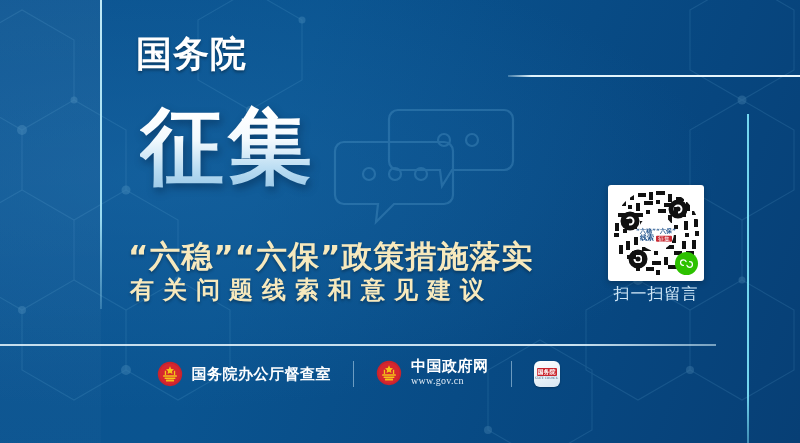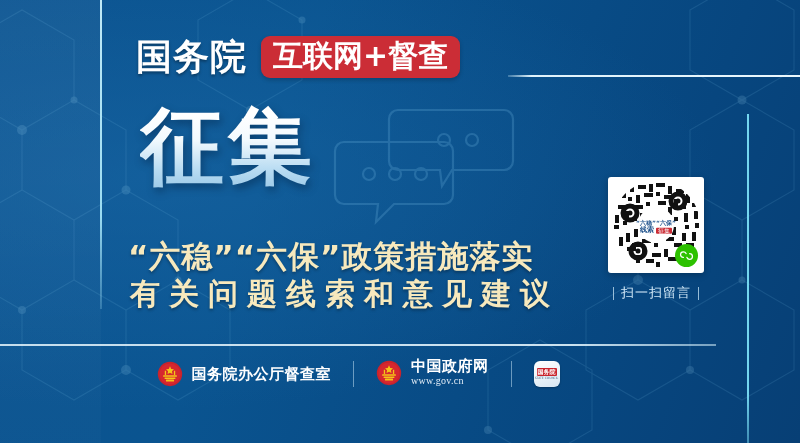--- a/index.html
+++ b/index.html
@@ -68,46 +68,46 @@
   .sub1{
     position:absolute;left:128px;top:238px;
     font-family:"DejaVu Sans",sans-serif;
     font-size:31px;font-weight:bold;color:#f7e9bd;letter-spacing:1px;line-height:1.2;
     text-shadow:0 2px 3px rgba(0,0,0,.30);
     white-space:nowrap;
   }
   .sub2{
     position:absolute;left:130px;top:276px;
     font-family:"DejaVu Sans",sans-serif;
-    font-size:30px;font-weight:bold;color:#f7e9bd;letter-spacing:9px;line-height:1.2;
+    font-size:24px;font-weight:bold;color:#f7e9bd;letter-spacing:9px;line-height:1.2;
     text-shadow:0 2px 3px rgba(0,0,0,.30);
     white-space:nowrap;
   }
   
   .qrbox{
-    position:absolute;left:608px;top:177px;width:96px;height:96px;
+    position:absolute;left:608px;top:185px;width:96px;height:96px;
     background:#ffffff;border-radius:3px;overflow:hidden;
     box-shadow:0 2px 6px rgba(0,0,0,.25);
   }
   .qr-center{
     position:absolute;left:50%;top:52%;transform:translate(-50%,-50%);
     width:46px;text-align:center;line-height:1.05;
   }
   .qr-c1{font-family:"DejaVu Sans",sans-serif;font-size:6px;color:#1b4f8a;font-weight:bold;display:block;}
   .qr-c2{display:flex;align-items:center;justify-content:center;gap:2px;margin-top:1px;}
   .qr-c2 .t{font-family:"DejaVu Sans",sans-serif;font-size:7px;color:#1b4f8a;font-weight:bold;}
   .qr-c2 .r{font-family:"DejaVu Sans",sans-serif;font-size:6px;color:#fff;background:#cb2d36;padding:0 2px;border-radius:1px;}
   .qr-wx{
     position:absolute;right:6px;bottom:6px;width:23px;height:23px;border-radius:50%;
     background:#2dc100;display:flex;align-items:center;justify-content:center;
   }
   .scanlabel{
     position:absolute;left:608px;top:284px;width:96px;
     display:flex;align-items:center;justify-content:center;gap:7px;
-    font-family:"DejaVu Sans",sans-serif;font-size:13px;color:#cfe6f6;letter-spacing:1px;
+    font-family:"DejaVu Sans",sans-serif;font-size:16px;color:#cfe6f6;letter-spacing:1px;
     white-space:nowrap;
   }
   .scanlabel .bar{width:1px;height:13px;background:rgba(200,228,245,.75);display:inline-block;}
   
   .footer{
     position:absolute;left:0;top:358px;width:716px;
     display:flex;align-items:flex-end;justify-content:center;gap:0px;
   }
   .fgroup{display:flex;align-items:center;gap:9px;padding:0 22px;}
   .fgroup .txt{display:flex;flex-direction:column;justify-content:center;}
@@ -182,21 +182,20 @@
     </g>
   </svg>
 
   <div class="vline-left"></div>
   <div class="vline-right"></div>
   <div class="hline-top"></div>
   <div class="hline-footer"></div>
 
   <div class="header">
     <div class="gwy">国务院</div>
-    <div class="badge">互联网+督查</div>
   </div>
 
   <div class="bigtitle">征集</div>
 
   <div class="sub1">“六稳”“六保”政策措施落实</div>
   <div class="sub2">有关问题线索和意见建议</div>
 
   <div class="qrbox">
     <svg width="96" height="96" viewBox="0 0 96 96" aria-hidden="true">
       <defs>

